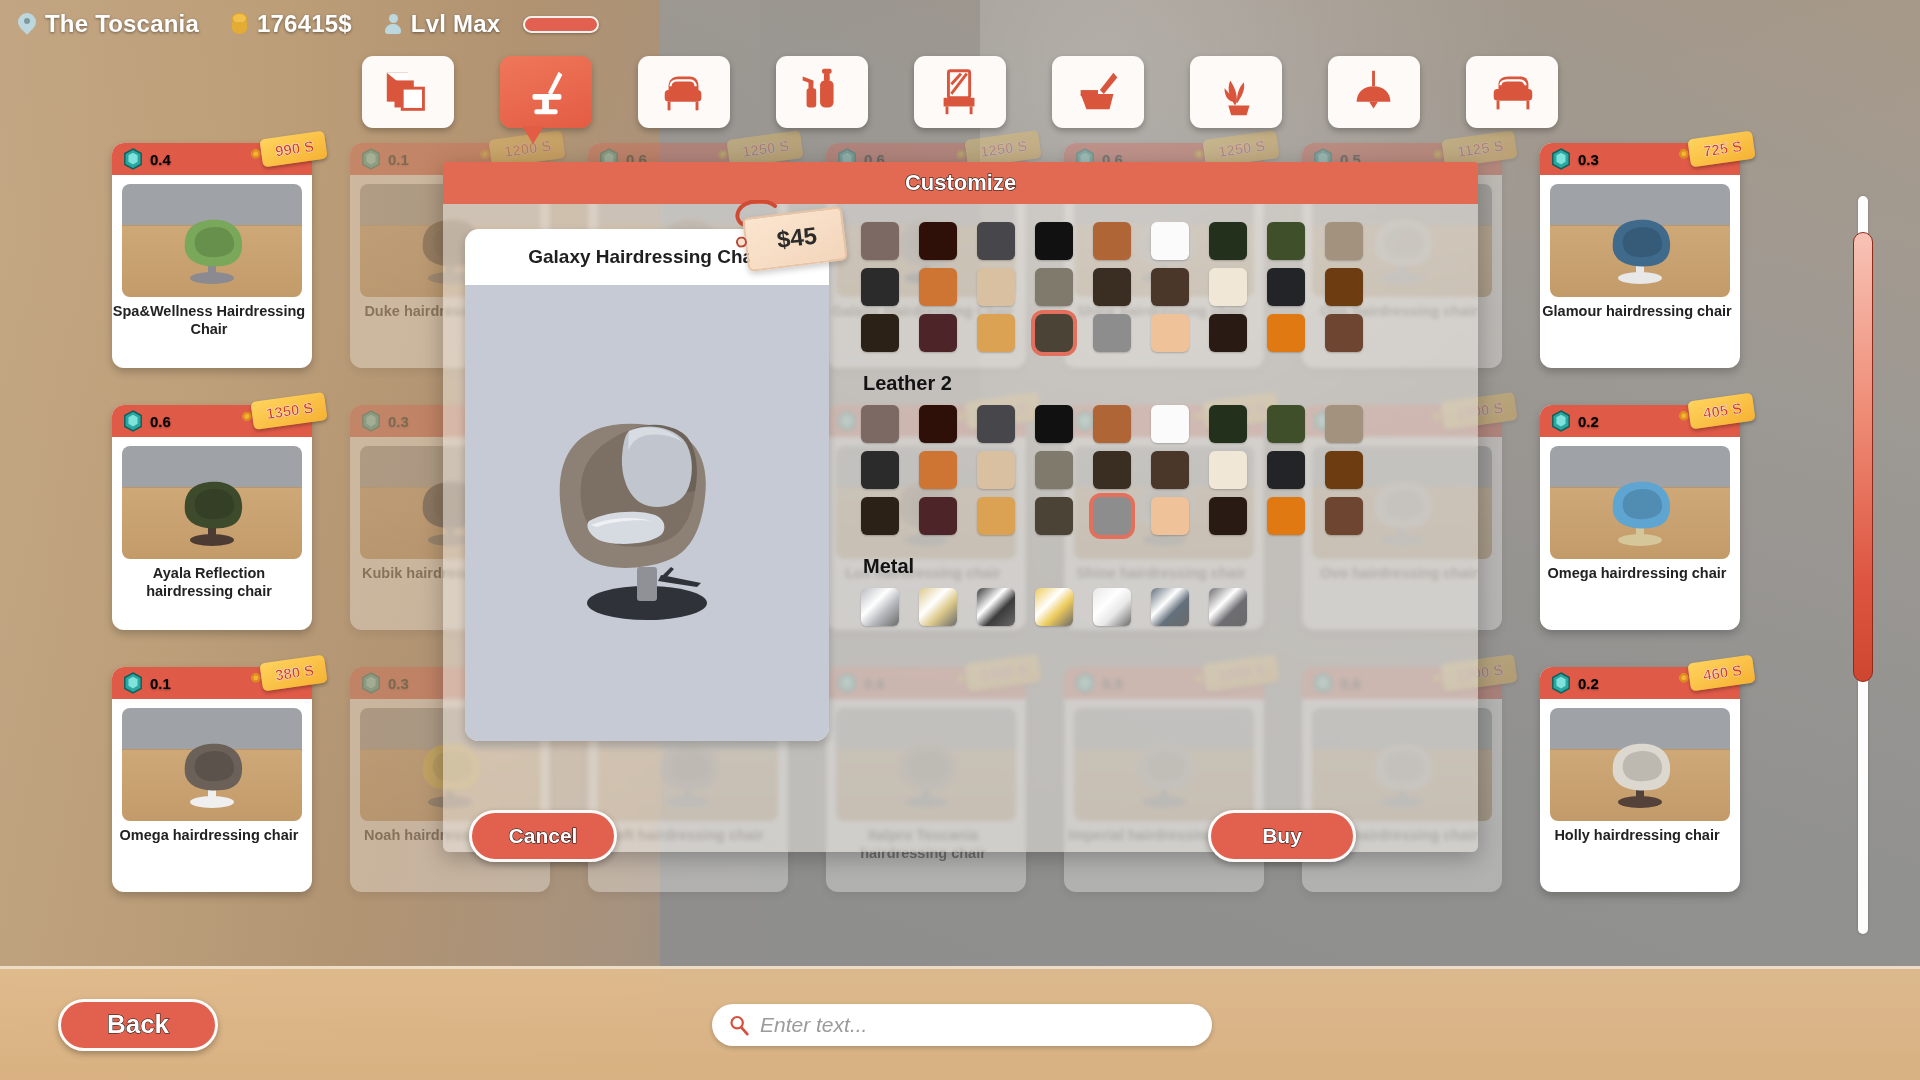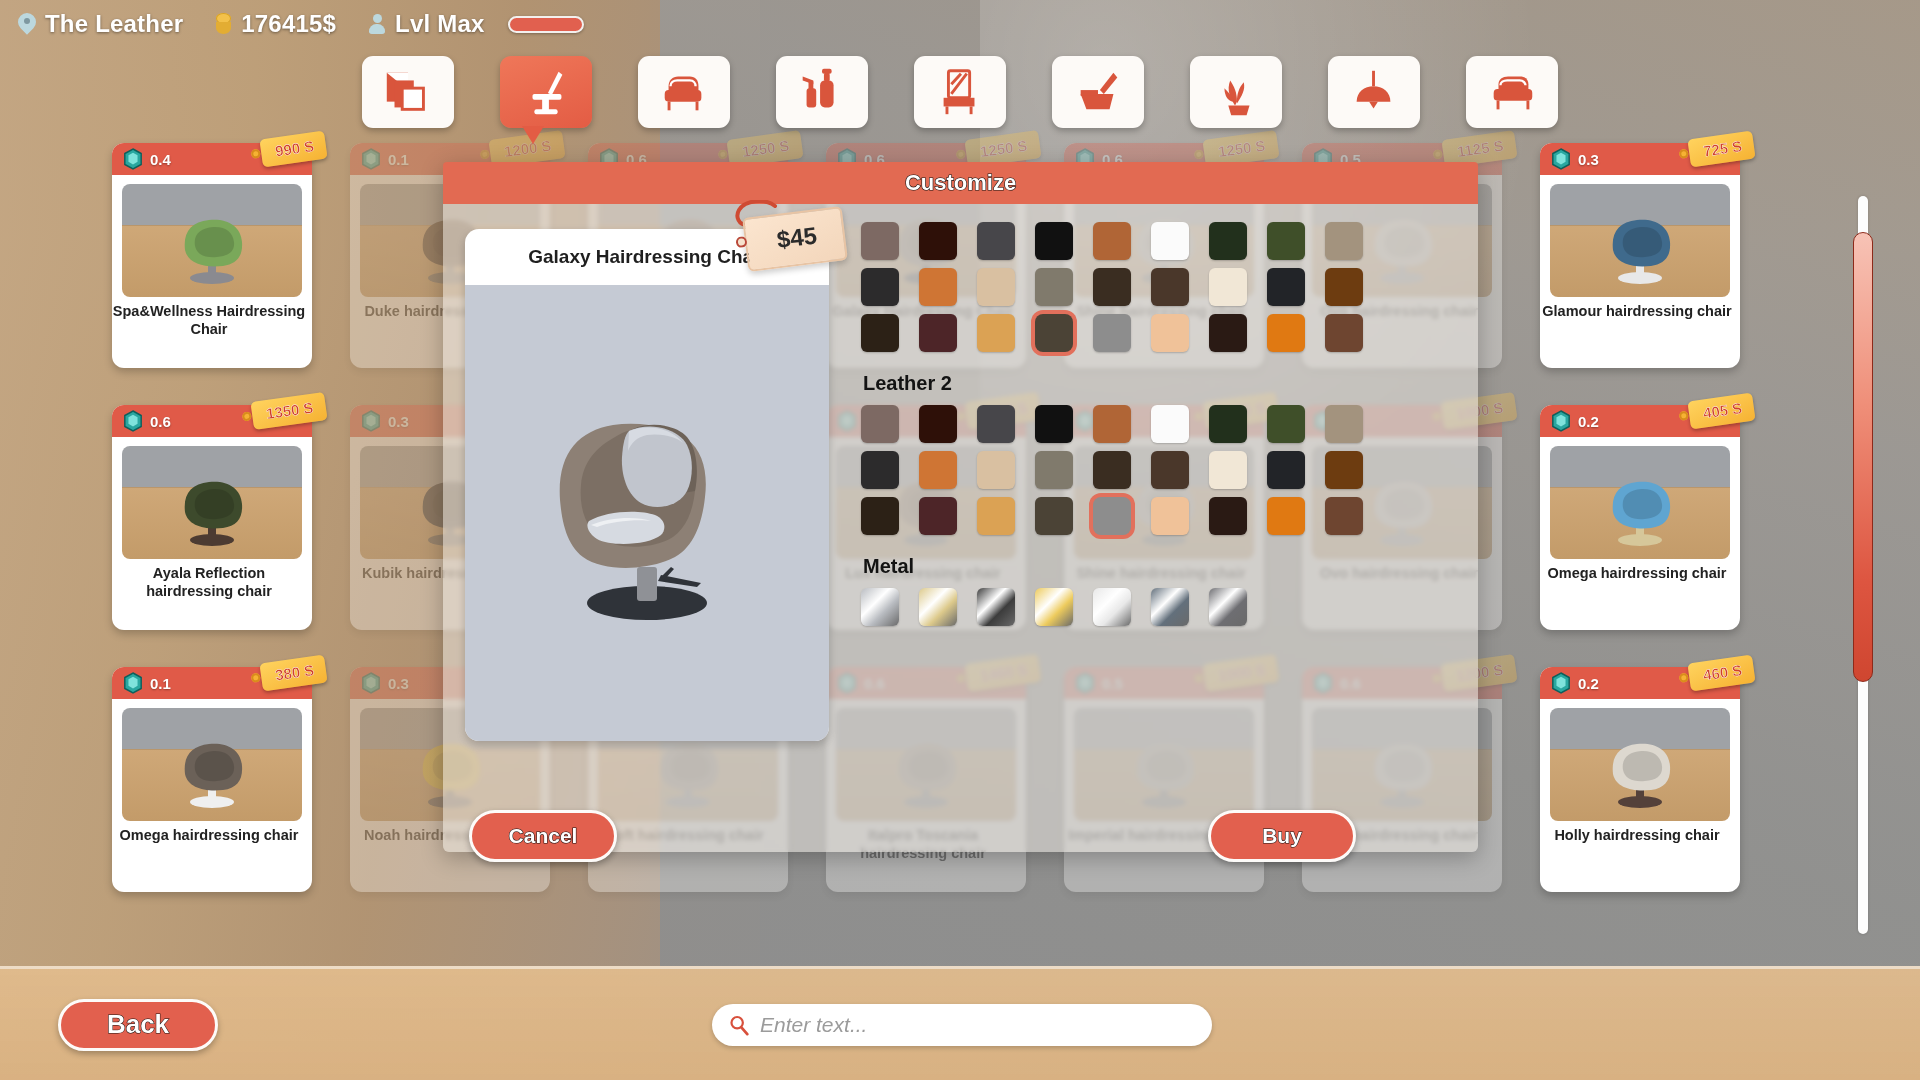--- a/index.html
+++ b/index.html
@@ -118,21 +118,21 @@
   .card-head {
     height: 32px; background: #e05a48; border-radius: 12px 12px 0 0;
     display: flex; align-items: center; padding-left: 11px; gap: 7px;
     position: relative;
   }
   .gem {
     width: 20px; height: 22px; position: relative;
   }
   .gem svg { width: 20px; height: 22px; display:block; }
   .gem-val {
-    color:#ffffff; font-size:15px; font-weight:700; text-shadow:0 1px 2px rgba(0,0,0,.35);
+    color:#000000; font-size:15px; font-weight:700; text-shadow:0 1px 2px rgba(0,0,0,.35);
   }
   .price-tag {
     position: absolute; right: -14px; top: -8px;
     background: linear-gradient(160deg,#ffd35e,#f6b233);
     color: #d0402c; font-size: 15px; font-weight: 800;
     padding: 5px 12px 6px 14px; border-radius: 5px;
     transform: rotate(-8deg);
     box-shadow: 0 2px 4px rgba(0,0,0,.3);
     -webkit-text-stroke: .4px #ffffff;
   }
@@ -283,21 +283,21 @@
 <body>
 
 <div class="bg-wood-left"></div>
 <div class="bg-wall-right"></div>
 <div class="bg-sheen"></div>
 <div class="bg-floor"></div>
 
 <div class="topbar">
   <div class="item">
     <span class="pin-icon"></span>
-    <span class="label">The Leather</span>
+    <span class="label">The Toscania</span>
   </div>
   <div class="item">
     <span class="coin-icon"></span>
     <span class="label">176415$</span>
   </div>
   <div class="item">
     <span class="person-icon"></span>
     <span class="label">Lvl Max</span>
     <span class="xp-bar"></span>
   </div>

